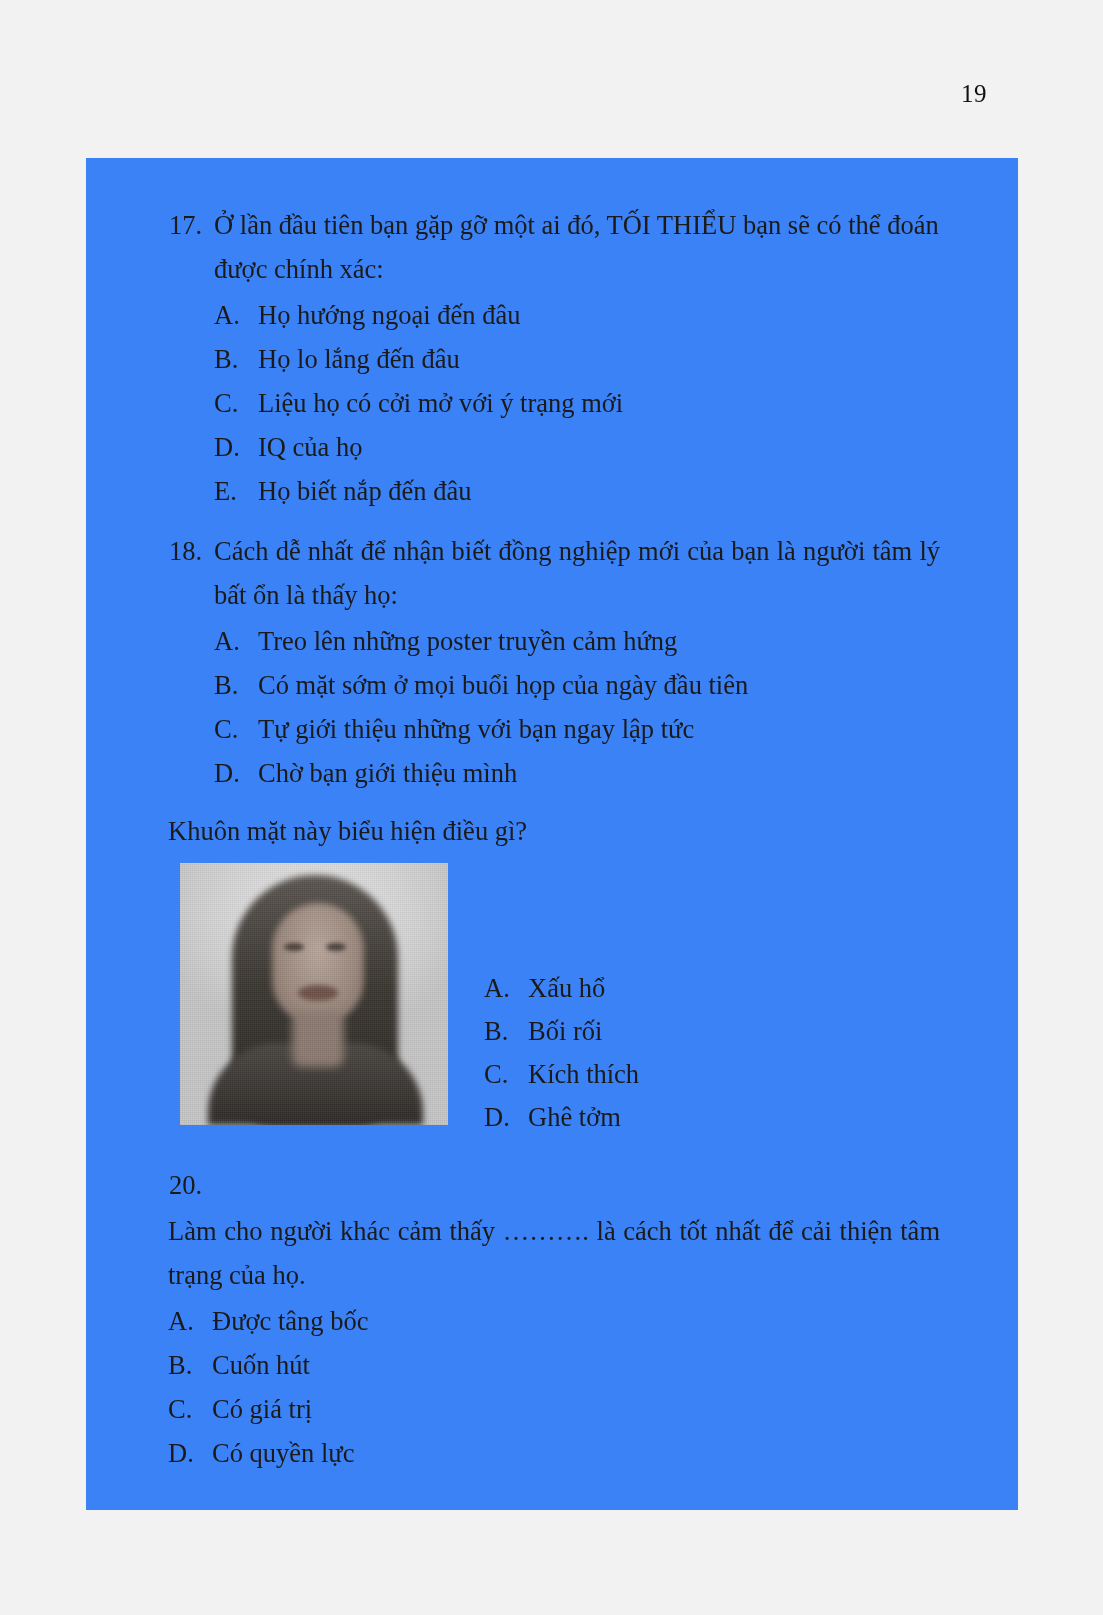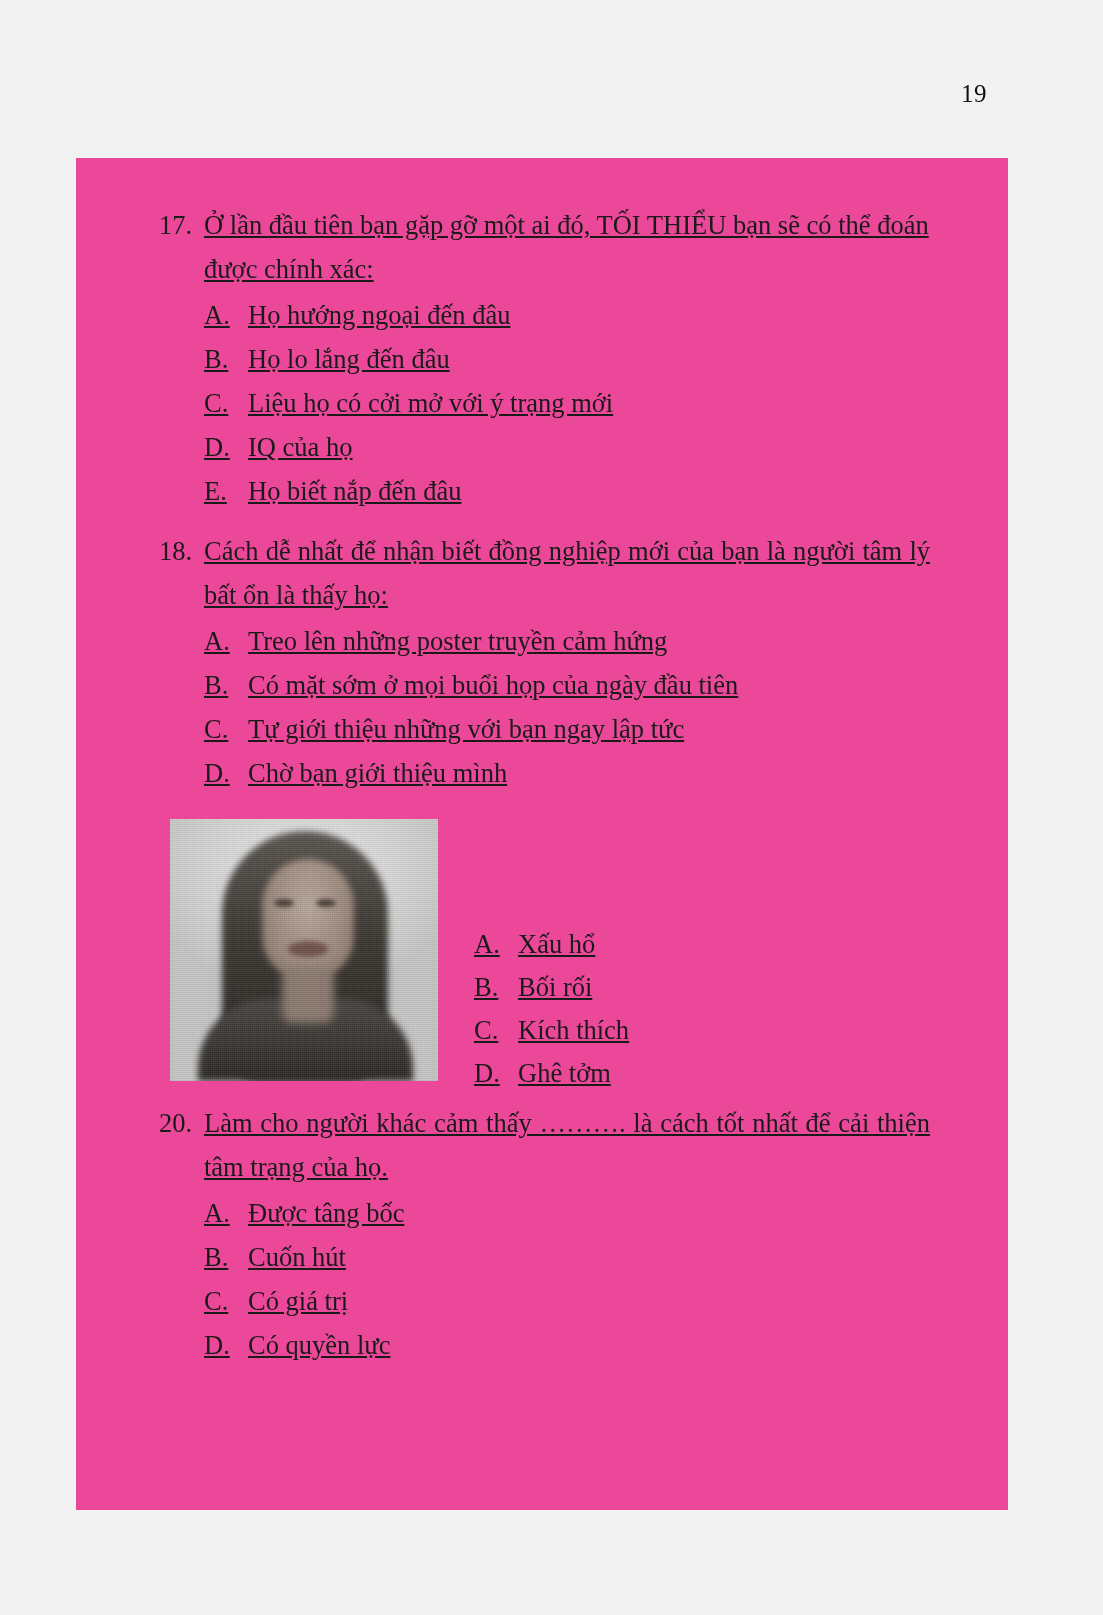--- a/index.html
+++ b/index.html
@@ -17,25 +17,25 @@
   .page-number {
     position: absolute;
     top: 80px;
     right: 116px;
     font-size: 25px;
     letter-spacing: 0.5px;
     color: #111;
   }
   .sheet {
     position: absolute;
-    left: 76px;
+    left: 86px;
     top: 158px;
     width: 932px;
     height: 1352px;
-    background: #ec4899;
+    background: #3b82f6;
     box-sizing: border-box;
   }
   .content {
     position: absolute;
     left: 82px;
     top: 45px;
     width: 772px;
   }
   .question {
     display: flex;
@@ -45,21 +45,20 @@
     width: 46px;
     flex: 0 0 46px;
     text-align: right;
     font-size: 26.5px;
     line-height: 44px;
     padding-right: 12px;
     box-sizing: border-box;
   }
   .q-body {
     flex: 1;
-    text-decoration: underline;
   }
   .q-stem {
     font-size: 26.5px;
     line-height: 44px;
   }
   .q-stem.justify {
     text-align: justify;
     text-align-last: left;
   }
   .options {
@@ -167,21 +166,21 @@
       repeating-linear-gradient(0deg, rgba(0,0,0,0.05) 0px, rgba(0,0,0,0.05) 1px, rgba(255,255,255,0.05) 1px, rgba(255,255,255,0.05) 2px),
       repeating-linear-gradient(90deg, rgba(0,0,0,0.04) 0px, rgba(0,0,0,0.04) 1px, rgba(255,255,255,0.04) 1px, rgba(255,255,255,0.04) 2px);
     opacity: 0.85;
   }
   .q19-options {
     margin-left: 36px;
     margin-top: 104px;
     flex: 1;
   }
   .q19-options .option { line-height: 43px; }
-  .spacer-20 { margin-top: 6px; }
+  .spacer-20 { margin-top: 24px; flex-direction: column; }
   .q17 { margin-bottom: 16px; }
   .q18 { margin-bottom: 14px; }
 </style>
 </head>
 <body>
 
 <div class="page-number">19</div>
 
 <div class="sheet">
   <div class="content">
@@ -235,20 +234,21 @@
           <div class="option">
             <span class="opt-letter">D.</span>
             <span class="opt-text">Chờ bạn giới thiệu mình</span>
           </div>
         </div>
       </div>
     </div>
 
     <div class="question">
       <div class="q-body">
+        <div class="q-stem">Khuôn mặt này biểu hiện điều gì?</div>
         <div class="q19-block">
           <div class="face-photo">
             <div class="bg"></div>
             <div class="hair"></div>
             <div class="shoulders"></div>
             <div class="face"></div>
             <div class="neck"></div>
             <div class="eye left"></div>
             <div class="eye right"></div>
             <div class="mouth"></div>

